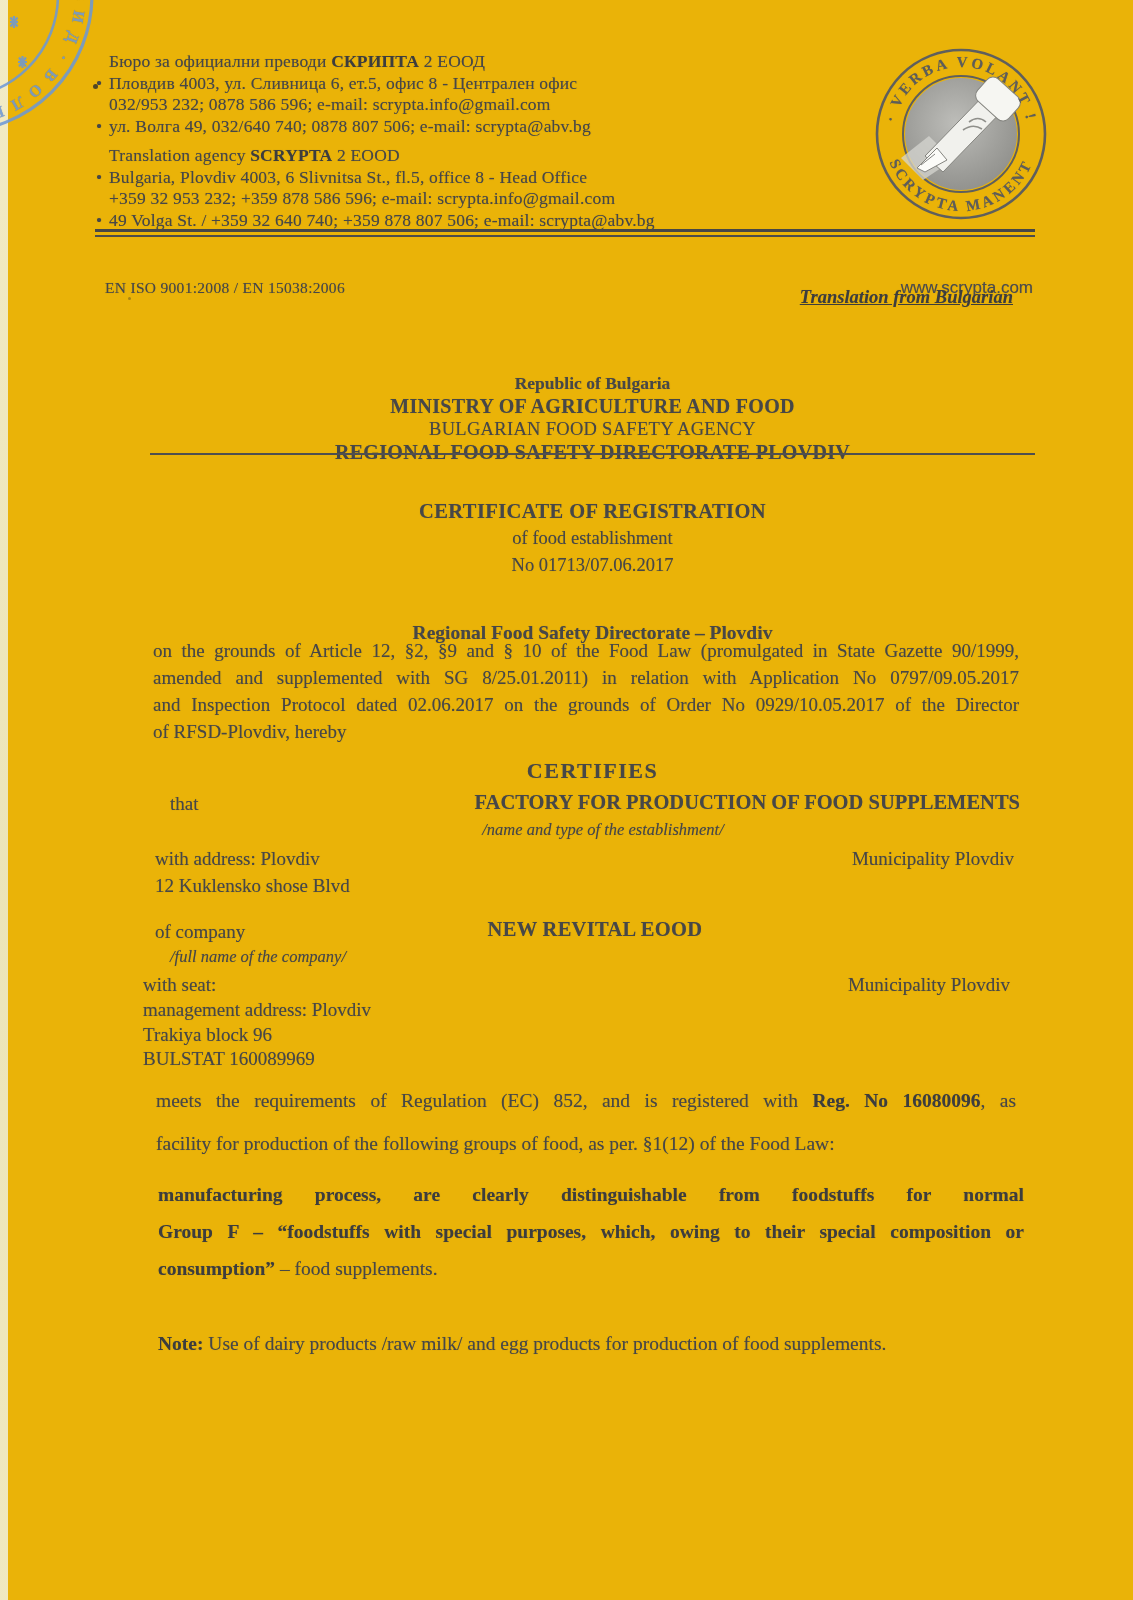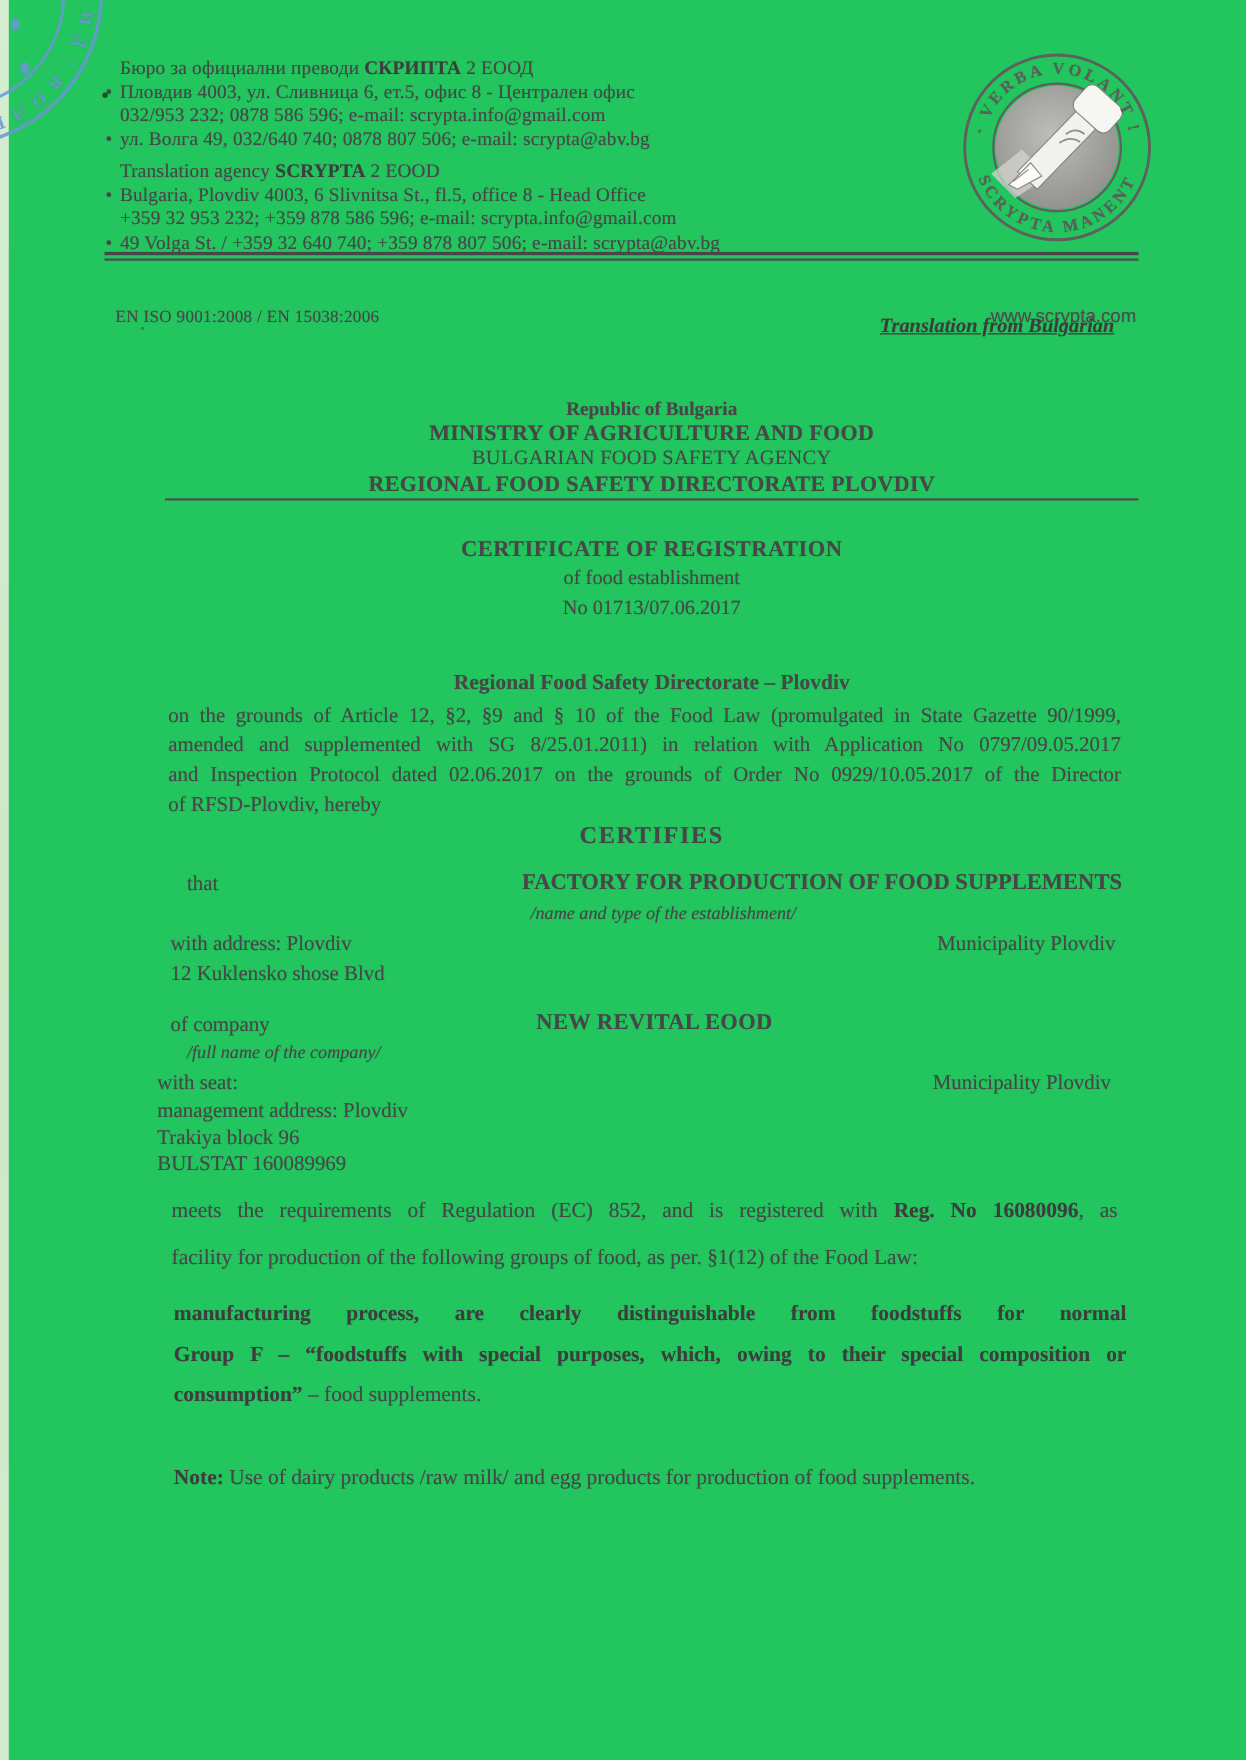--- a/index.html
+++ b/index.html
@@ -1,18 +1,18 @@
 <!DOCTYPE html>
 <html><head>
 <meta charset="utf-8">
 <style>
   html,body { margin:0; padding:0; background:#e8e8e8; }
   .page {
     position:relative; width:1133px; height:1600px; margin:0 auto;
-    background:#22c55e; overflow:hidden;
+    background:#eab308; overflow:hidden;
     font-family:"Liberation Serif", serif;
     color:#474747;
   }
   .page * { text-shadow: 0 0 0.7px rgba(80,80,80,0.5); }
   .edge-strip { position:absolute; left:0; top:0; bottom:0; width:8px;
     background:linear-gradient(180deg,#f4f5e6 0%,#ecedd8 55%,#f1f2e0 100%); opacity:.85; }
   .speck { position:absolute; background:#2c2c2c; border-radius:50%; opacity:.8; }
 
   b, .bold { font-weight:bold; color:#3d3d3d; }
 
@@ -38,21 +38,21 @@
     border-top:3.5px solid #474747; border-bottom:2.2px solid #4c4c4c; }
 
   .iso-row { position:absolute; left:105px; right:100px; top:250px;
     display:flex; justify-content:space-between; align-items:baseline; }
   .iso { font-size:15.5px; letter-spacing:.3px; }
   .website { font-family:"Liberation Sans",sans-serif; font-size:17px; color:#4c4c4c;margin-top:28px; }
 
   .trans-note { position:absolute; right:120px; top:287px; font-size:18.5px;
     font-weight:bold; font-style:italic; text-decoration:underline; color:#3d3d3d; }
 
-  .center-col { position:absolute; left:150px; width:885px; text-align:center; }
+  .center-col { position:absolute; left:150px; width:885px; text-align:center;margin-top:12px; }
   .letterhead { top:360px; line-height:23px; }
   .lh1 { font-size:17.5px; font-weight:bold; }
   .lh2 { font-size:20px;   font-weight:bold; letter-spacing:.3px; }
   .lh3 { font-size:18.5px; letter-spacing:.3px; }
   .lh4 { font-size:20px;   font-weight:bold; letter-spacing:.3px; }
   .letterhead-rule { position:absolute; left:150px; width:885px; top:453px;
     border-top:2.5px solid #4f4f4f; }
 
   .cert-block { top:486px; line-height:27px; }
   .cert-title { font-size:20.5px; font-weight:bold; letter-spacing:.4px; }

